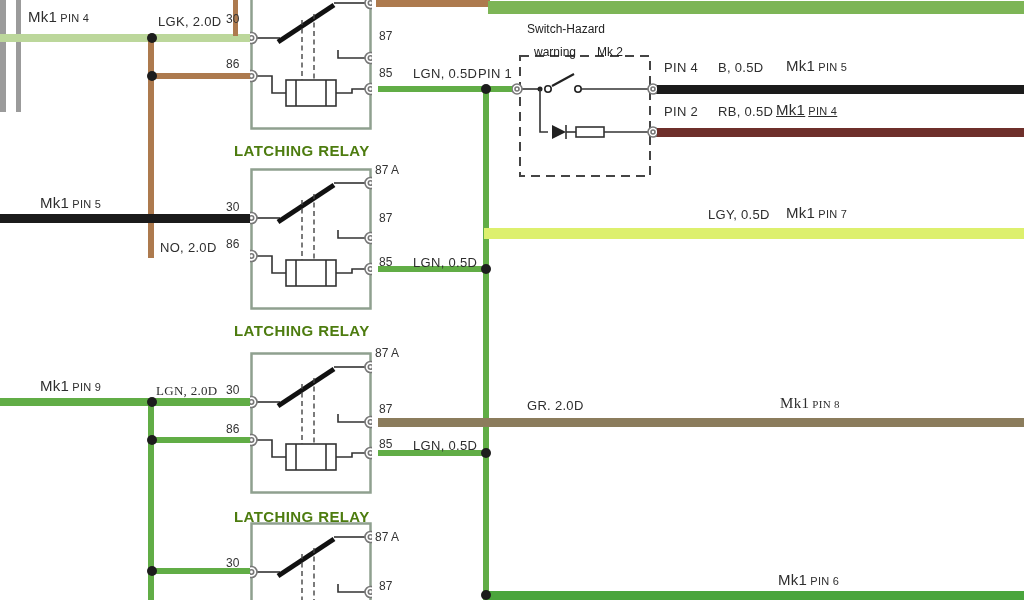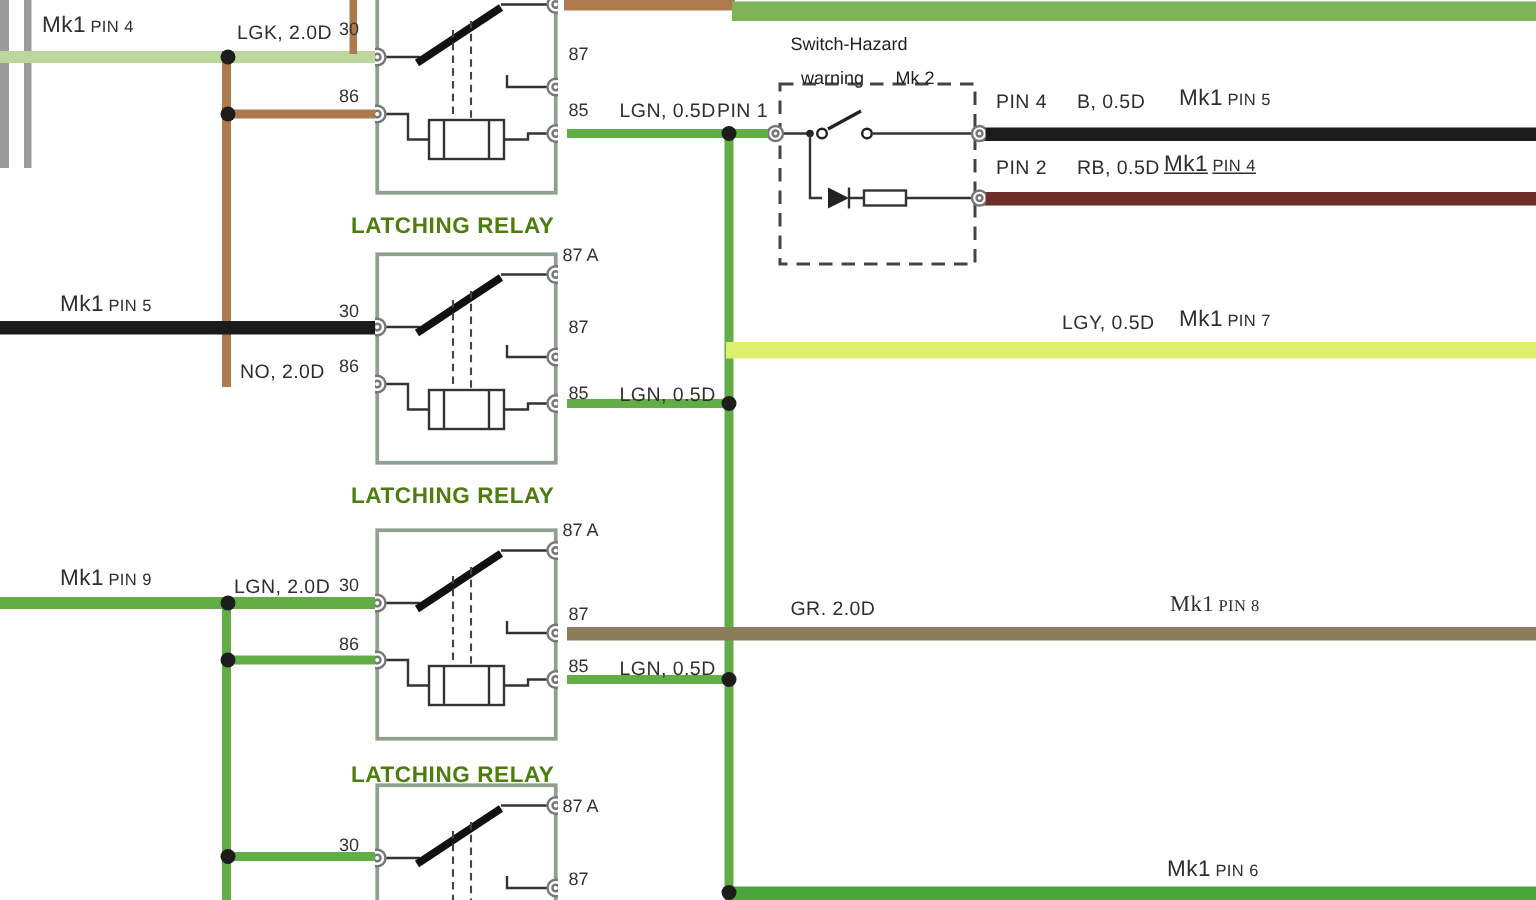--- a/index.html
+++ b/index.html
@@ -305,21 +305,21 @@
   <div class="lbl" style="left:786px;top:204px;">
     <span class="mk">Mk1</span><span class="pin">PIN 7</span>
   </div>
 
   <div class="lbl" style="left:160px;top:240px;">NO, 2.0D</div>
   <div class="lbl" style="left:413px;top:255px;">LGN, 0.5D</div>
 
   <div class="lbl" style="left:40px;top:377px;">
     <span class="mk">Mk1</span><span class="pin">PIN 9</span>
   </div>
-  <div class="lbl" style="left:156px;top:383px;">LGN, 2.0D</div>
+  <div class="lbl" style="left:156px;top:383px;font-family:Liberation Serif, serif;">LGN, 2.0D</div>
 
   <div class="lbl" style="left:527px;top:398px;">GR. 2.0D</div>
   <div class="lbl" style="left:780px;top:395px;font-family:Liberation Serif, serif;">
     <span class="mk">Mk1</span><span class="pin">PIN 8</span>
   </div>
 
   <div class="lbl" style="left:413px;top:438px;">LGN, 0.5D</div>
 
   <div class="lbl" style="left:527px;top:597px;">GW, 2.0D</div>
   <div class="lbl" style="left:778px;top:571px;">

